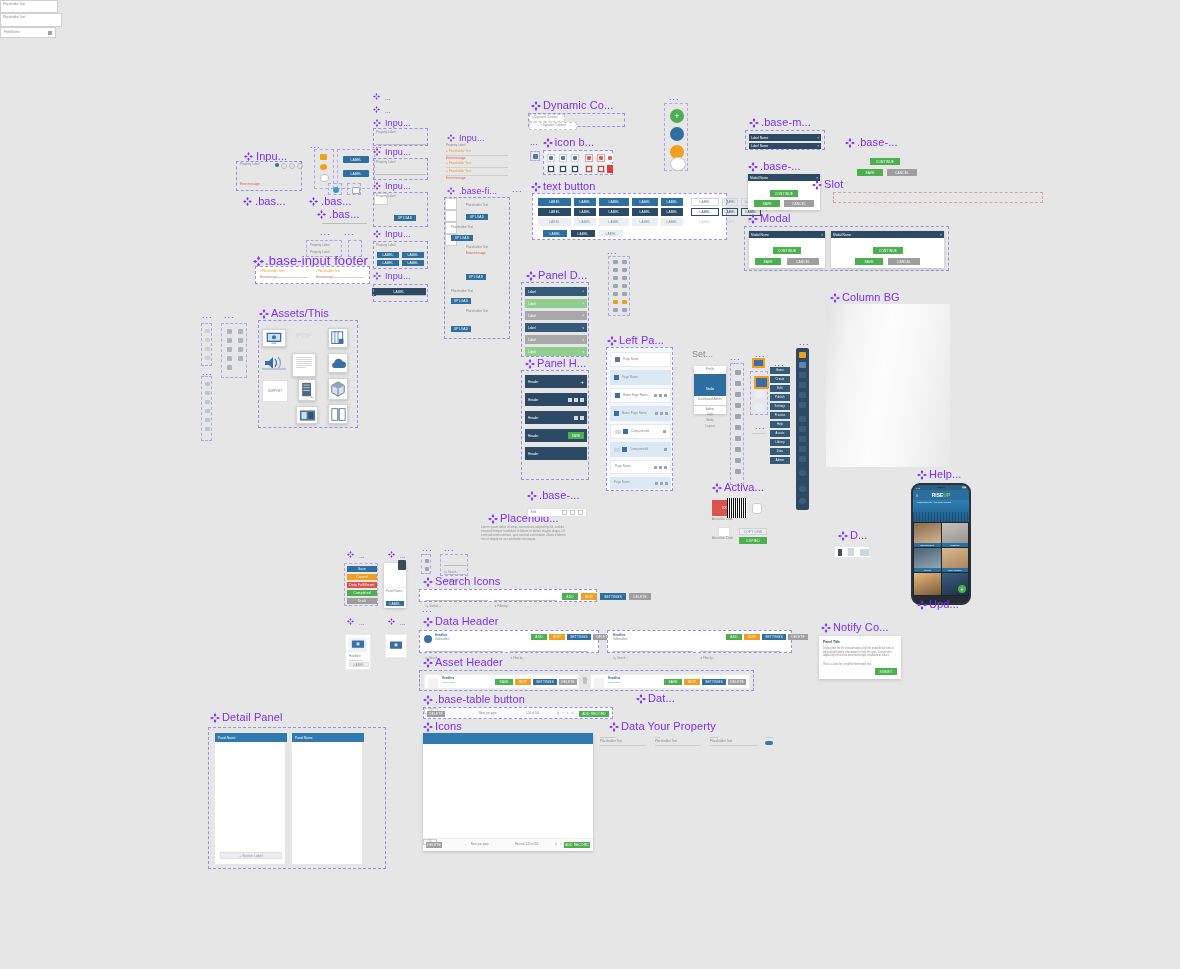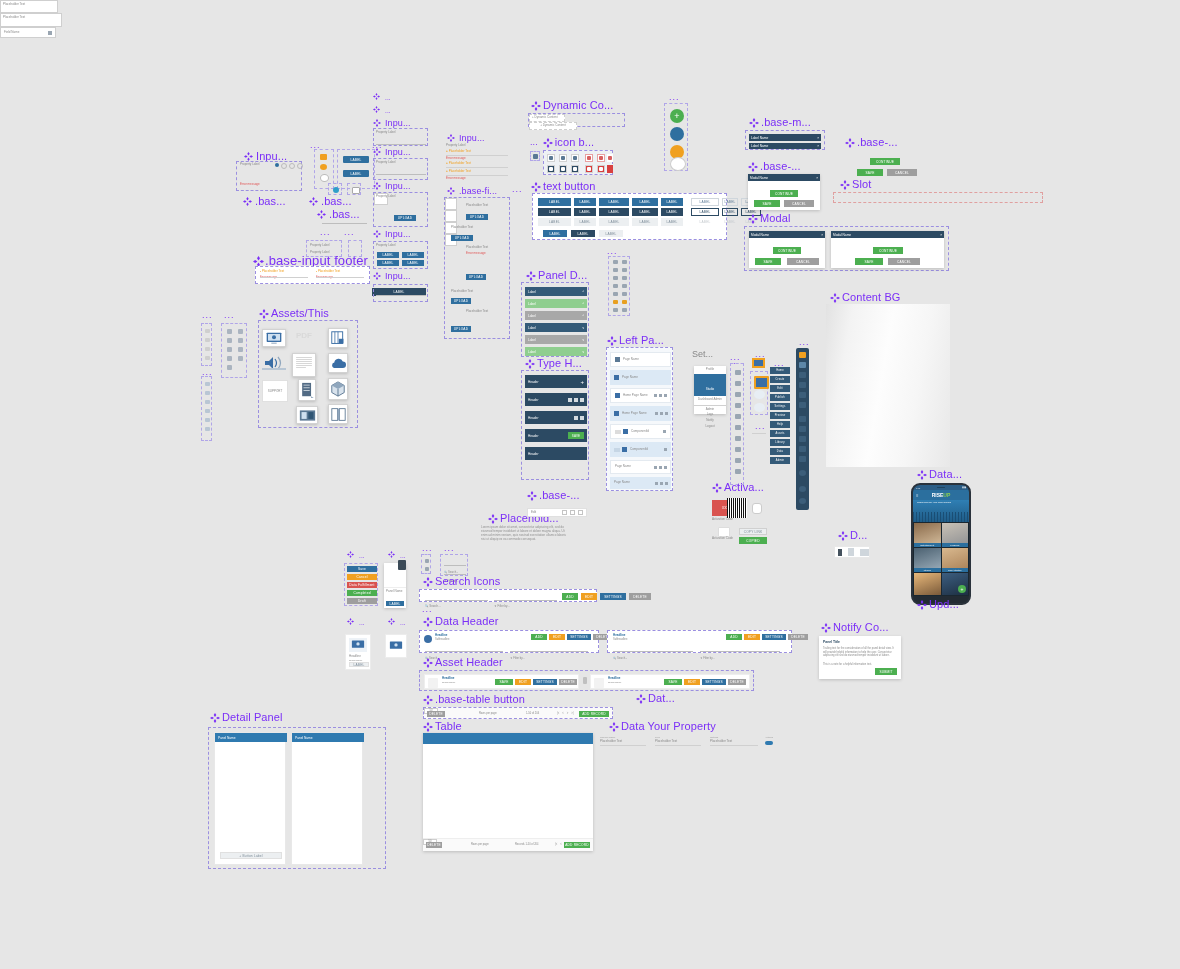--- a/index.html
+++ b/index.html
@@ -636,21 +636,21 @@
   <div class="wbox shadow" style="left:748px;top:174px;width:72px;height:36px">
     <div class="navbar" style="position:absolute;left:0;top:0;width:72px;height:7px;display:flex;align-items:center;justify-content:space-between;padding:0 2px;box-sizing:border-box">
       <span class="txt-tiny-w">Modal Name</span>
       <span class="txt-tiny-w">×</span>
     </div>
     <div class="btn green" style="position:absolute;left:22px;top:16px;width:28px;height:7px">CONTINUE</div>
     <div class="btn green" style="position:absolute;left:6px;top:26px;width:26px;height:7px">SAVE</div>
     <div class="btn gray" style="position:absolute;left:36px;top:26px;width:30px;height:7px">CANCEL</div>
   </div>
 
-  <div class="clabel lbl-lg" style="left:840px;top:178px">
+  <div class="clabel lbl-lg" style="left:812px;top:178px">
     <span class="dia">
         <svg width="10" height="10" viewBox="0 0 12 12">
           <path d="M6 0L7.6 2.4 6 4.8 4.4 2.4z" fill="#7b2ff7"></path>
           <path d="M6 7.2L7.6 9.6 6 12 4.4 9.6z" fill="#7b2ff7"></path>
           <path d="M0 6L2.4 4.4 4.8 6 2.4 7.6z" fill="#7b2ff7"></path>
           <path d="M7.2 6L9.6 4.4 12 6 9.6 7.6z" fill="#7b2ff7"></path>
         </svg>
       </span>
     <span>Slot</span>
   </div>
@@ -728,21 +728,21 @@
 
   <div class="clabel lbl-lg" style="left:525px;top:357px">
     <span class="dia">
         <svg width="10" height="10" viewBox="0 0 12 12">
           <path d="M6 0L7.6 2.4 6 4.8 4.4 2.4z" fill="#7b2ff7"></path>
           <path d="M6 7.2L7.6 9.6 6 12 4.4 9.6z" fill="#7b2ff7"></path>
           <path d="M0 6L2.4 4.4 4.8 6 2.4 7.6z" fill="#7b2ff7"></path>
           <path d="M7.2 6L9.6 4.4 12 6 9.6 7.6z" fill="#7b2ff7"></path>
         </svg>
       </span>
-    <span>Type H...</span>
+    <span>Panel H...</span>
   </div>
   <div class="frame" style="left:521px;top:370px;width:68px;height:110px">
     <div class="navbar" style="position:absolute;left:3px;top:4px;width:62px;height:13px;display:flex;align-items:center;justify-content:space-between;padding:0 3px;box-sizing:border-box">
       <span class="txt-tiny-w">Header</span>
       <span class="txt-tiny-w" style="font-size:6px">+</span>
     </div>
     <div class="navbar" style="position:absolute;left:3px;top:22px;width:62px;height:13px;display:flex;align-items:center;justify-content:space-between;padding:0 3px;box-sizing:border-box">
       <span class="txt-tiny-w">Header</span>
       <span style="display:flex;gap:2px">
         <span style="width:4px;height:4px;background:#fff;opacity:.8;display:block"></span>
@@ -980,34 +980,34 @@
 
   <div class="clabel lbl-lg" style="left:830px;top:291px">
     <span class="dia">
         <svg width="10" height="10" viewBox="0 0 12 12">
           <path d="M6 0L7.6 2.4 6 4.8 4.4 2.4z" fill="#7b2ff7"></path>
           <path d="M6 7.2L7.6 9.6 6 12 4.4 9.6z" fill="#7b2ff7"></path>
           <path d="M0 6L2.4 4.4 4.8 6 2.4 7.6z" fill="#7b2ff7"></path>
           <path d="M7.2 6L9.6 4.4 12 6 9.6 7.6z" fill="#7b2ff7"></path>
         </svg>
       </span>
-    <span>Content BG</span>
+    <span>Column BG</span>
   </div>
   <div class="studiobg" style="left:826px;top:304px;width:124px;height:163px"></div>
 
   <div class="clabel lbl-lg" style="left:917px;top:468px">
     <span class="dia">
         <svg width="10" height="10" viewBox="0 0 12 12">
           <path d="M6 0L7.6 2.4 6 4.8 4.4 2.4z" fill="#7b2ff7"></path>
           <path d="M6 7.2L7.6 9.6 6 12 4.4 9.6z" fill="#7b2ff7"></path>
           <path d="M0 6L2.4 4.4 4.8 6 2.4 7.6z" fill="#7b2ff7"></path>
           <path d="M7.2 6L9.6 4.4 12 6 9.6 7.6z" fill="#7b2ff7"></path>
         </svg>
       </span>
-    <span>Data...</span>
+    <span>Help...</span>
   </div>
   <div class="phone" style="left:911px;top:483px;width:60px;height:122px">
     <div style="height:5px;display:flex;align-items:center;justify-content:space-between;padding:0 3px;background:#2b5d86">
       <span style="font-size:2.2px;color:#fff">9:41</span>
       <span style="width:8px;height:1.5px;background:#1e4460;border-radius:1px"></span>
       <span style="font-size:2.2px;color:#fff">▮▮▮</span>
     </div>
     <div style="background:#2b6f9e;height:10px;display:flex;align-items:center;justify-content:center;position:relative">
       <span style="position:absolute;left:3px;color:#fff;font-size:4px">≡</span>
       <span style="font-size:5px;font-weight:bold;color:#fff"><span>RISE</span><span style="color:#8fd14f">UP</span></span>
@@ -1314,21 +1314,21 @@
 
   <div class="clabel lbl-lg" style="left:423px;top:720px">
     <span class="dia">
         <svg width="10" height="10" viewBox="0 0 12 12">
           <path d="M6 0L7.6 2.4 6 4.8 4.4 2.4z" fill="#7b2ff7"></path>
           <path d="M6 7.2L7.6 9.6 6 12 4.4 9.6z" fill="#7b2ff7"></path>
           <path d="M0 6L2.4 4.4 4.8 6 2.4 7.6z" fill="#7b2ff7"></path>
           <path d="M7.2 6L9.6 4.4 12 6 9.6 7.6z" fill="#7b2ff7"></path>
         </svg>
       </span>
-    <span>Table</span>
+    <span>Icons</span>
   </div>
   <div class="wbox shadow" style="left:423px;top:733px;width:170px;height:118px">
     <div class="tablehdr" style="position:absolute;left:0;top:0;width:170px;height:11px"></div>
     <div style="position:absolute;left:0;bottom:0;width:170px;height:12px;background:#fafafa;border-top:1px solid #eee">
       <div class="btn gray" style="position:absolute;left:3px;top:3px;width:16px;height:6px">DELETE</div>
       <div class="txt-tiny" style="position:absolute;left:48px;top:4px;font-size:2.6px">Rows per page:</div>
       <div class="inp" style="left:73px;top:3px;width:14px;height:6px;display:flex;align-items:center;justify-content:center">
         <span class="txt-tiny" style="font-size:2.6px">50</span>
       </div>
       <div class="txt-tiny" style="position:absolute;left:92px;top:4px;font-size:2.6px">Records 1-50 of 204</div>

